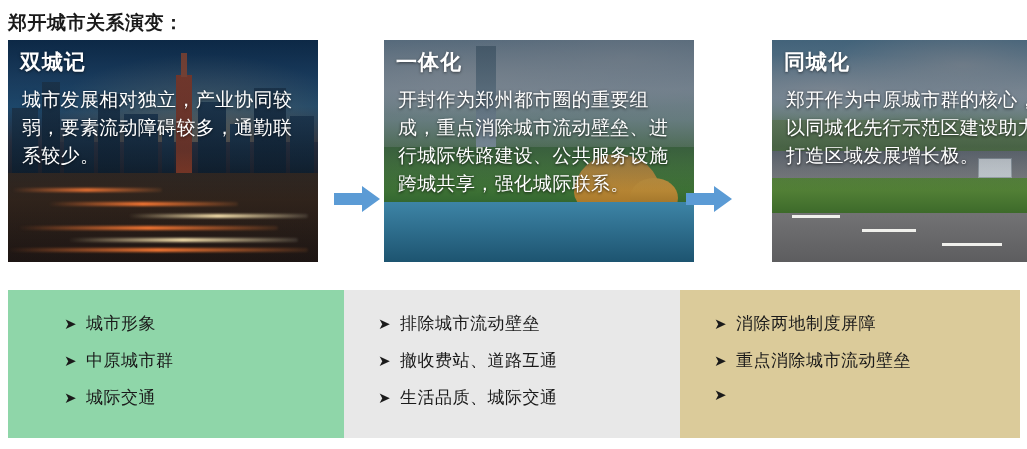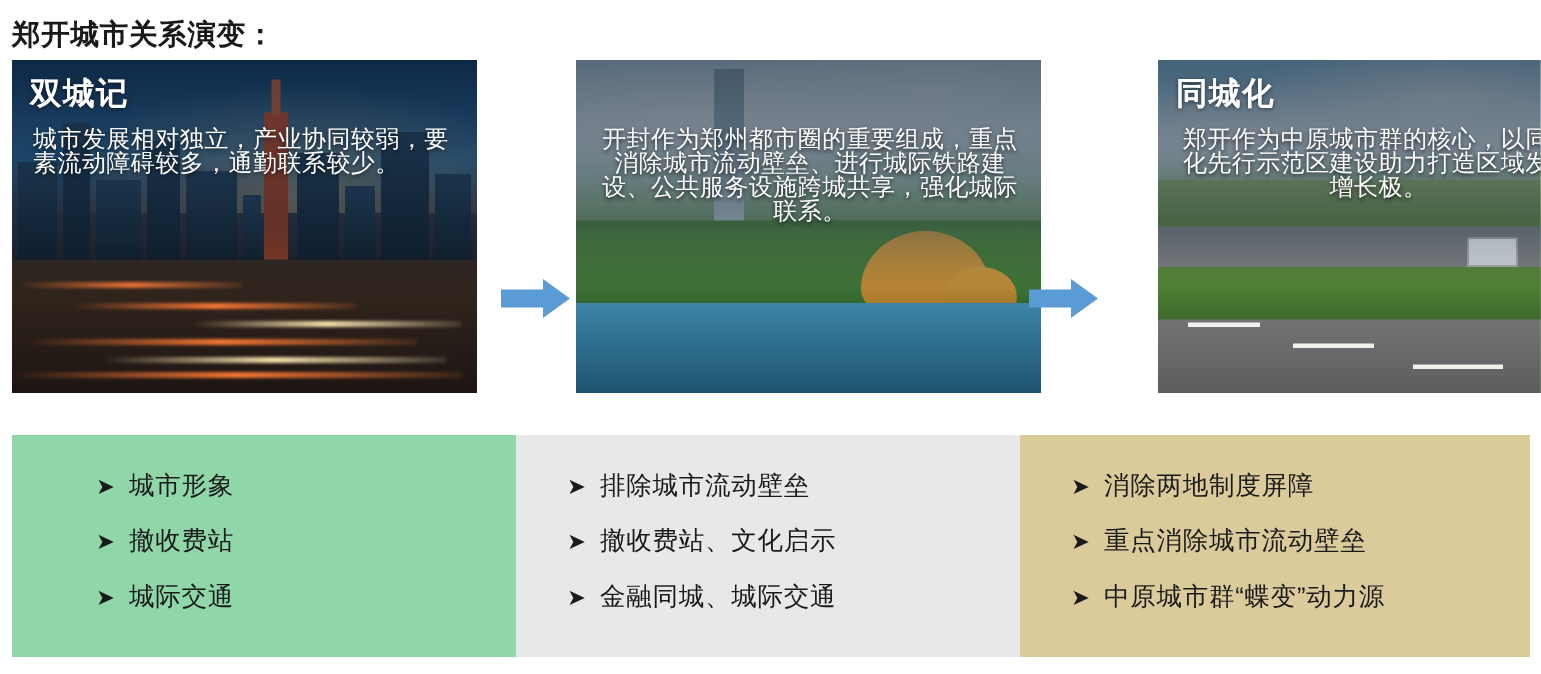--- a/index.html
+++ b/index.html
@@ -165,27 +165,27 @@
     color: #ffffff;
     text-shadow: 0 1px 3px rgba(0,0,0,.55);
     letter-spacing: 1px;
   }
   .card-2 .card-head { color: #ffffff; }
   .card-body {
     position: absolute;
     left: 14px;
     right: 12px;
     top: 46px;
-    font-size: 16px;
-    line-height: 16px;
+    font-size: 19px;
+    line-height: 28px;
     color: #ffffff;
     text-shadow: 0 1px 3px rgba(0,0,0,.6);
     letter-spacing: .3px;
   }
-  .card-2 .card-body, .card-3 .card-body { text-shadow: 0 1px 3px rgba(0,0,0,.75); text-align: center; }
+  .card-2 .card-body, .card-3 .card-body { text-shadow: 0 1px 3px rgba(0,0,0,.75); }
 
   
   .arrow {
     position: absolute;
     top: 146px;
     width: 46px;
     height: 26px;
   }
   .arrow-1 { left: 326px; }
   .arrow-2 { left: 678px; }
@@ -265,20 +265,21 @@
     <div class="card card-2">
       <div class="photo photo-lake">
         <div class="sky-cloud"></div>
         <div class="l-tower"></div>
         <div class="l-green"></div>
         <div class="l-dome"></div>
         <div class="l-dome2"></div>
         <div class="l-water"></div>
       </div>
       <div class="card-overlay"></div>
+      <div class="card-head">一体化</div>
       <div class="card-body">开封作为郑州都市圈的重要组成，重点消除城市流动壁垒、进行城际铁路建设、公共服务设施跨城共享，强化城际联系。</div>
     </div>
 
     <div class="card card-3">
       <div class="photo photo-road">
         <div class="r-clouds"></div>
         <div class="r-field"></div>
         <div class="r-asphalt"></div>
         <div class="r-median"></div>
         <div class="r-line" style="left:20px;  bottom:44px; width:48px;"></div>
@@ -305,52 +306,51 @@
 
   <div class="bands">
 
     <div class="band band-1">
       <div class="bullet-row">
         <span class="bullet-mark">➤</span>
         <span>城市形象</span>
       </div>
       <div class="bullet-row">
         <span class="bullet-mark">➤</span>
-        <span>撤收费站</span>
+        <span>中原城市群</span>
       </div>
       <div class="bullet-row">
         <span class="bullet-mark">➤</span>
         <span>城际交通</span>
       </div>
     </div>
 
     <div class="band band-2">
       <div class="bullet-row">
         <span class="bullet-mark">➤</span>
         <span>排除城市流动壁垒</span>
       </div>
       <div class="bullet-row">
         <span class="bullet-mark">➤</span>
-        <span>撤收费站、文化启示</span>
-      </div>
-      <div class="bullet-row">
-        <span class="bullet-mark">➤</span>
-        <span>金融同城、城际交通</span>
+        <span>撤收费站、道路互通</span>
+      </div>
+      <div class="bullet-row">
+        <span class="bullet-mark">➤</span>
+        <span>生活品质、城际交通</span>
       </div>
     </div>
 
     <div class="band band-3">
       <div class="bullet-row">
         <span class="bullet-mark">➤</span>
         <span>消除两地制度屏障</span>
       </div>
       <div class="bullet-row">
         <span class="bullet-mark">➤</span>
         <span>重点消除城市流动壁垒</span>
       </div>
       <div class="bullet-row">
         <span class="bullet-mark">➤</span>
-        <span>中原城市群“蝶变”动力源</span>
       </div>
     </div>
 
   </div>
 </div>
 
 </body></html>

